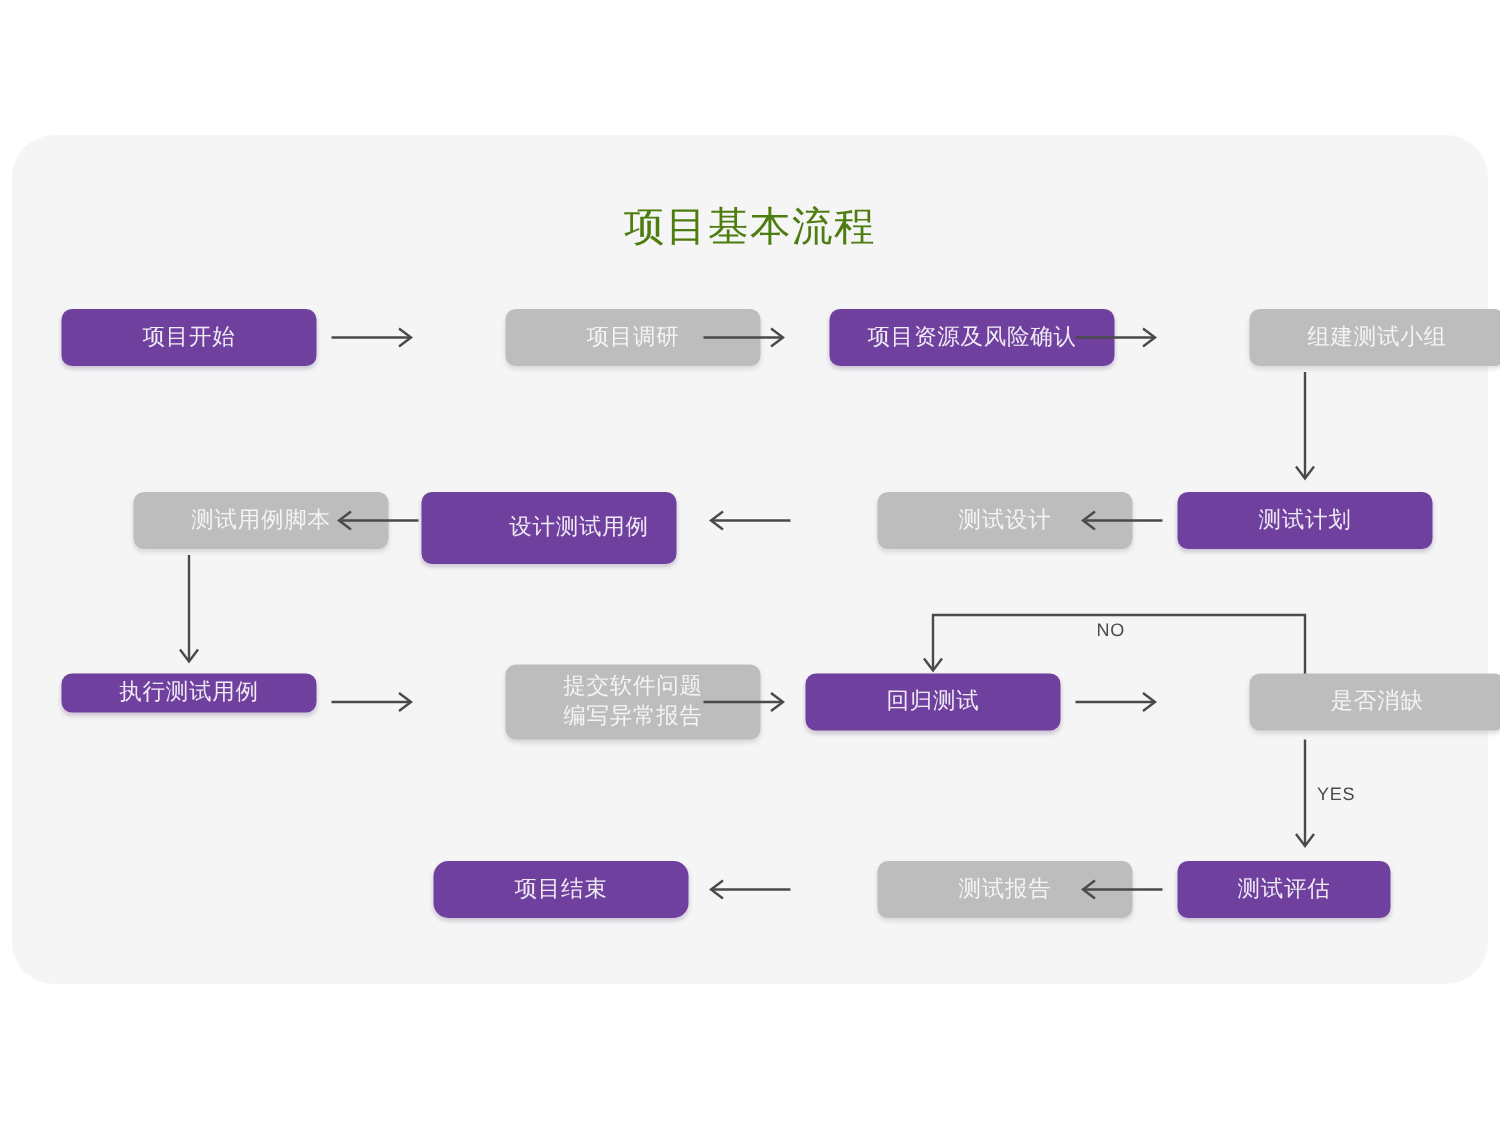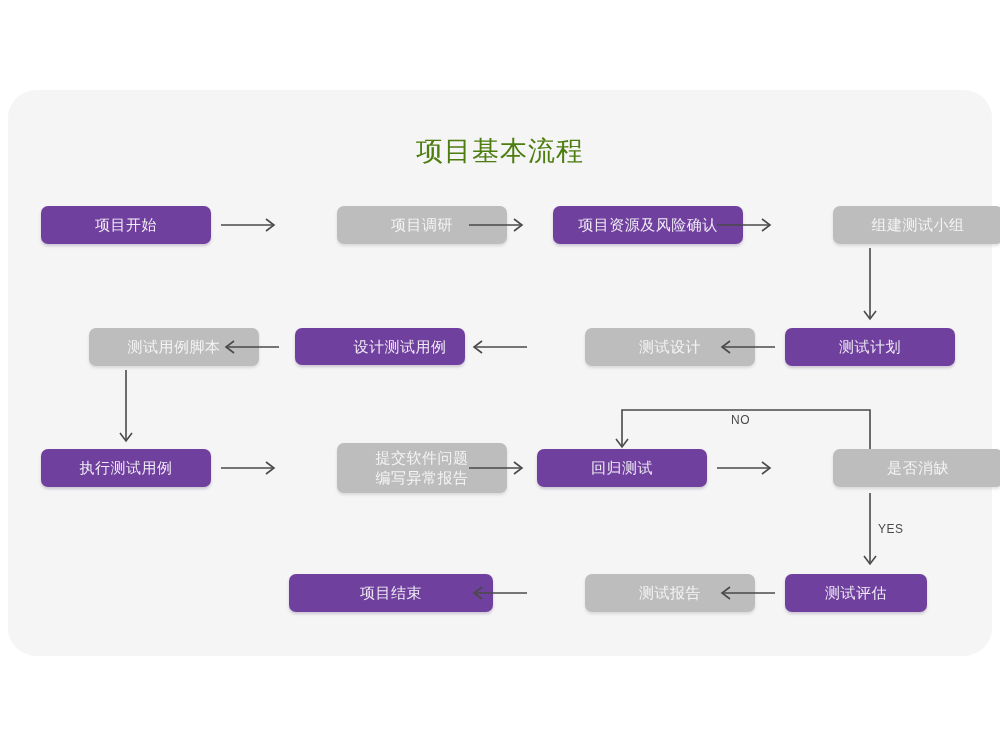--- a/index.html
+++ b/index.html
@@ -133,21 +133,21 @@
     <span class="lines">测试用例脚本</span>
   </div>
 
   <div class="connector" style="left:219px; top:337px; width:62px; height:20px;">
     <svg width="62" height="20" viewBox="0 0 62 20">
       <line x1="8" y1="10" x2="60" y2="10" stroke="#4a4a4a" stroke-width="1.6"></line>
       <polyline points="15,4 7,10 15,16" fill="none" stroke="#4a4a4a" stroke-width="1.6"></polyline>
     </svg>
   </div>
 
-  <div class="node purple" style="left:295px; top:328px; width:170px; height:37px;padding-left:40px;">
+  <div class="node purple" style="left:281px; top:328px; width:170px; height:48px;padding-left:40px;">
     <span class="lines">设计测试用例</span>
   </div>
 
   <div class="connector" style="left:467px; top:337px; width:62px; height:20px;">
     <svg width="62" height="20" viewBox="0 0 62 20">
       <line x1="8" y1="10" x2="60" y2="10" stroke="#4a4a4a" stroke-width="1.6"></line>
       <polyline points="15,4 7,10 15,16" fill="none" stroke="#4a4a4a" stroke-width="1.6"></polyline>
     </svg>
   </div>
 
@@ -174,21 +174,21 @@
   </div>
 
   <div class="connector" style="left:610px; top:404px; width:290px; height:52px;">
     <svg width="290" height="52" viewBox="0 0 290 52">
       <path d="M 260 48 L 260 6 L 12 6 L 12 42" fill="none" stroke="#4a4a4a" stroke-width="1.6"></path>
       <polyline points="6,35 12,43 18,35" fill="none" stroke="#4a4a4a" stroke-width="1.6"></polyline>
     </svg>
   </div>
   <div class="edge-label" style="left:731px; top:413px;">NO</div>
 
-  <div class="node purple" style="left:41px; top:449px; width:170px; height:38px;font-family:Liberation Serif, serif;">
+  <div class="node purple" style="left:41px; top:449px; width:170px; height:26px;font-family:Liberation Serif, serif;">
     <span class="lines">执行测试用例</span>
   </div>
 
   <div class="connector" style="left:219px; top:458px; width:62px; height:20px;">
     <svg width="62" height="20" viewBox="0 0 62 20">
       <line x1="2" y1="10" x2="54" y2="10" stroke="#4a4a4a" stroke-width="1.6"></line>
       <polyline points="47,4 55,10 47,16" fill="none" stroke="#4a4a4a" stroke-width="1.6"></polyline>
     </svg>
   </div>
 
@@ -222,21 +222,21 @@
   </div>
 
   <div class="connector" style="left:856px; top:493px; width:28px; height:80px;">
     <svg width="28" height="80" viewBox="0 0 28 80">
       <line x1="14" y1="0" x2="14" y2="70" stroke="#4a4a4a" stroke-width="1.6"></line>
       <polyline points="8,63 14,71 20,63" fill="none" stroke="#4a4a4a" stroke-width="1.6"></polyline>
     </svg>
   </div>
   <div class="edge-label" style="left:878px; top:522px;">YES</div>
 
-  <div class="node purple" style="left:289px; top:574px; width:204px; height:38px;">
+  <div class="node purple" style="left:289px; top:574px; width:170px; height:38px;border-radius:10px;">
     <span class="lines">项目结束</span>
   </div>
 
   <div class="connector" style="left:467px; top:583px; width:62px; height:20px;">
     <svg width="62" height="20" viewBox="0 0 62 20">
       <line x1="8" y1="10" x2="60" y2="10" stroke="#4a4a4a" stroke-width="1.6"></line>
       <polyline points="15,4 7,10 15,16" fill="none" stroke="#4a4a4a" stroke-width="1.6"></polyline>
     </svg>
   </div>
 

